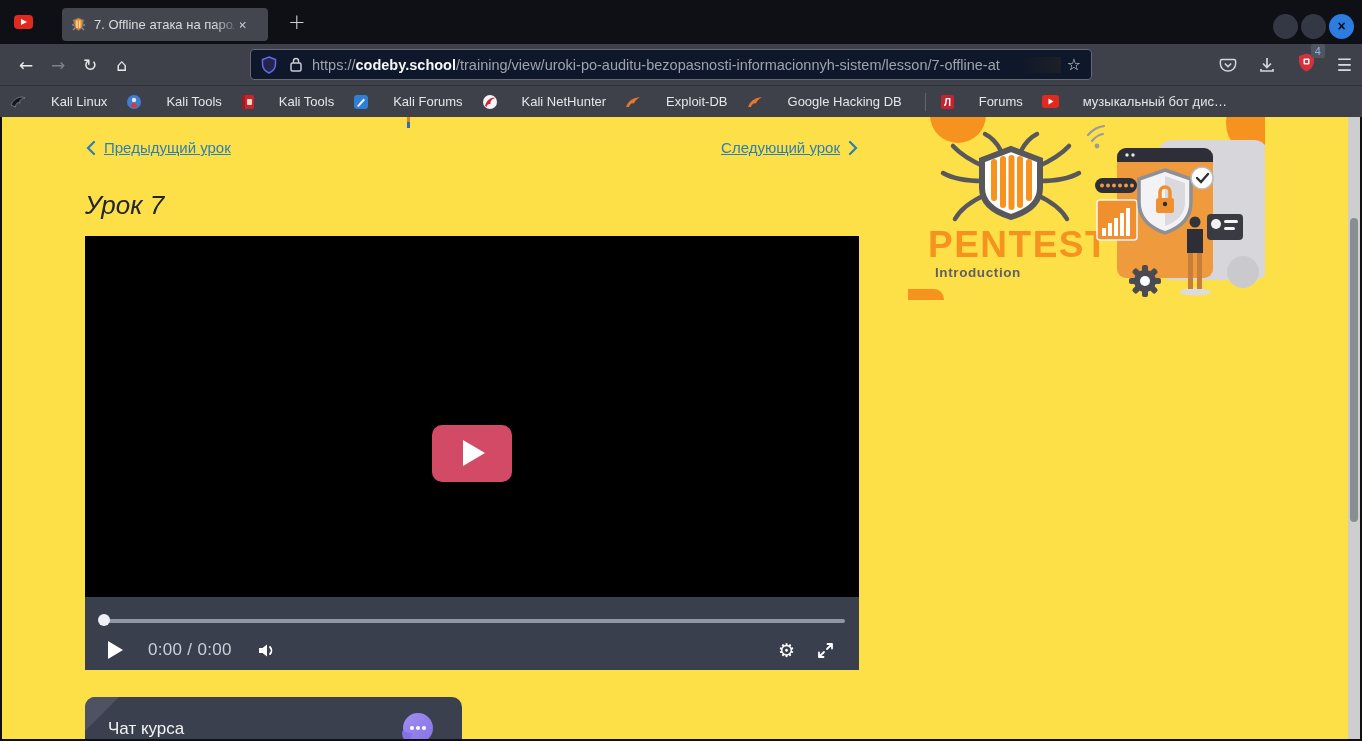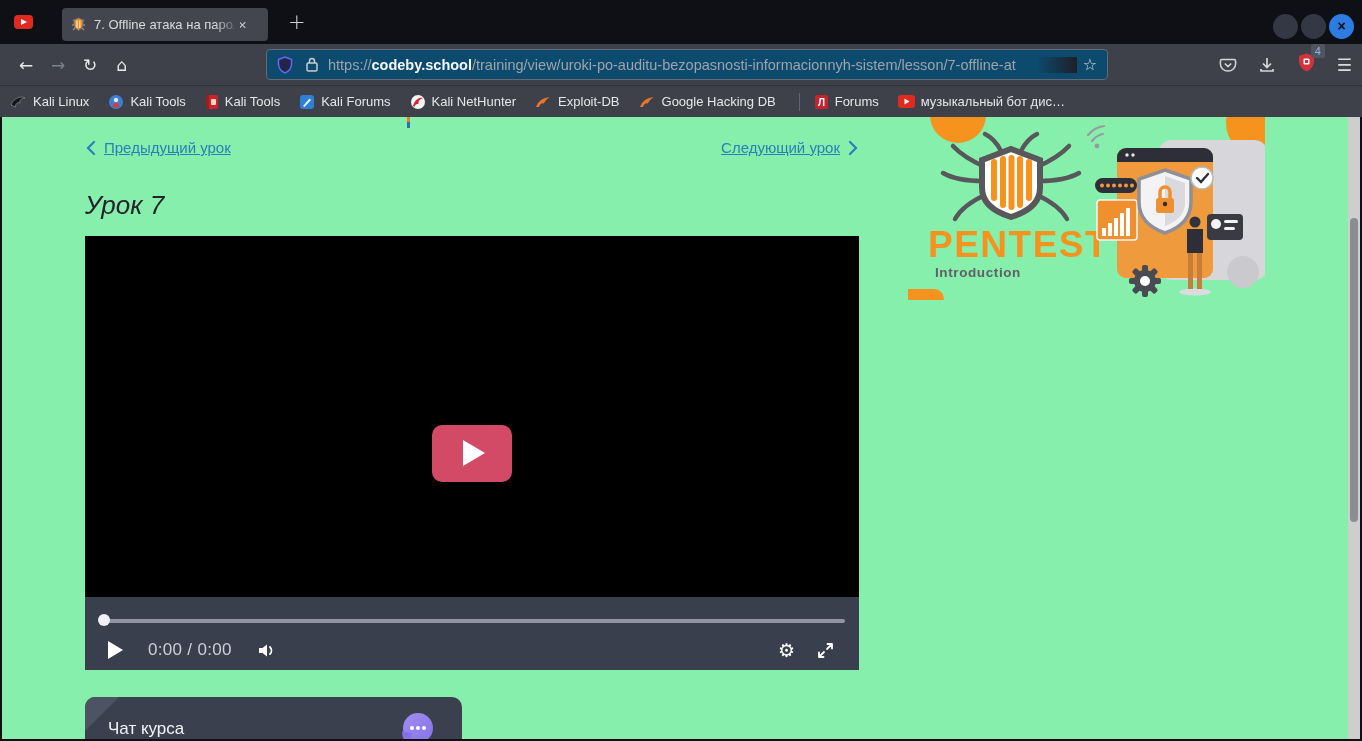--- a/index.html
+++ b/index.html
@@ -20,38 +20,38 @@
   .new-tab { position:absolute; left:288px; top:10px; color:#cfd1d5; font-size:21px; font-weight:300; }
   .win-controls { position:absolute; right:8px; top:14px; display:flex; gap:2px; }
   .win-btn { width:25px; height:25px; border-radius:50%; background:#343844; margin-left:1px; }
   .win-btn.close { background:#2d7ce2; color:#0a0c10; font-weight:bold; font-size:14px; text-align:center; line-height:25px; }
 
   
   #navbar { position:absolute; top:44px; left:0; right:0; height:41px; background:#3e414a; display:flex; align-items:center; }
   .nav-btn { width:32px; text-align:center; font-size:17px; color:#e8e9eb; }
   .nav-btn.disabled { color:#7d818b; }
   #back { margin-left:10px; } 
-  .urlbar { position:absolute; left:266px; top:5px; width:842px; height:31px; background:#0c4a6e; border:1px solid #666a74; border-radius:4px; display:flex; align-items:center; padding:0 10px; }
+  .urlbar { position:absolute; left:250px; top:5px; width:842px; height:31px; background:#0f172a; border:1px solid #666a74; border-radius:4px; display:flex; align-items:center; padding:0 10px; }
   .urlbar svg { flex:0 0 auto; }
   .url-text { margin-left:9px; font-size:14.5px; white-space:nowrap; overflow:hidden; position:relative; flex:1; color:#9fa3ac; }
   .url-text b { color:#f5f6f7; font-weight:bold; }
   .url-fade { position:absolute; right:0; top:0; bottom:0; width:40px; background:linear-gradient(to right, rgba(29,32,39,0), #1d2027); }
   .url-star { color:#d8dade; font-size:16px; margin-left:6px; }
   .nav-right { position:absolute; right:10px; top:0; height:41px; display:flex; align-items:center; gap:21px; }
   .ext-wrap { position:relative; }
   .ext-badge { position:absolute; top:-8px; right:-9px; background:#52555e; color:#86b4f2; font-size:11px; padding:0 4px; border-radius:2px; line-height:14px; }
   .menu-icon { color:#d8dade; font-size:17px; }
 
   
   #bookmarks { position:absolute; top:85px; left:0; right:0; height:32px; background:#3e414a; border-top:1px solid rgba(0,0,0,.22); display:flex; align-items:center; padding-left:10px; }
-  .bm { display:flex; align-items:center; gap:6px; margin-right:19px; color:#e5e6e8; font-size:13px; white-space:nowrap;justify-content:space-between; }
+  .bm { display:flex; align-items:center; gap:24px; margin-right:19px; color:#e5e6e8; font-size:13px; white-space:nowrap;justify-content:space-between; }
   .bm-sep { width:1px; height:18px; background:#61646d; margin:0 14px 0 4px; }
 
   
-  #content { position:absolute; top:117px; left:2px; right:2px; bottom:2px; background:#86efac; overflow:hidden; }
+  #content { position:absolute; top:117px; left:2px; right:2px; bottom:2px; background:#fde047; overflow:hidden; }
   .artifact { position:absolute; left:405px; top:0; width:3px; height:11px; background:linear-gradient(#e8821e 50%, #2d6fb0 50%); }
 
   .lesson-nav { position:absolute; left:83px; top:22px; width:774px; display:flex; justify-content:space-between; align-items:center; }
   .lesson-link { display:flex; align-items:center; gap:8px; color:#2b7fb8; font-size:15px; }
   .lesson-link span { text-decoration:underline; }
 
   .page-h1 { position:absolute; left:83px; top:73px; font-size:26px; font-weight:400; color:#24242b;font-style:italic; }
 
   
   .video { position:absolute; left:83px; top:119px; width:774px; height:434px; }

